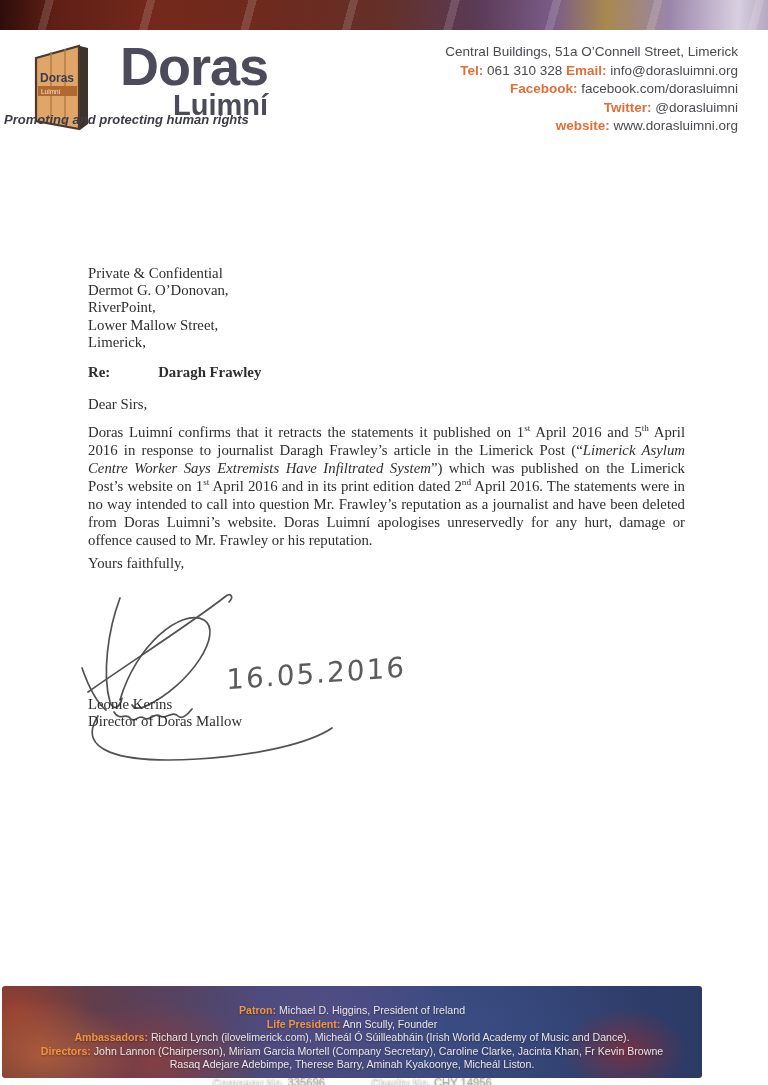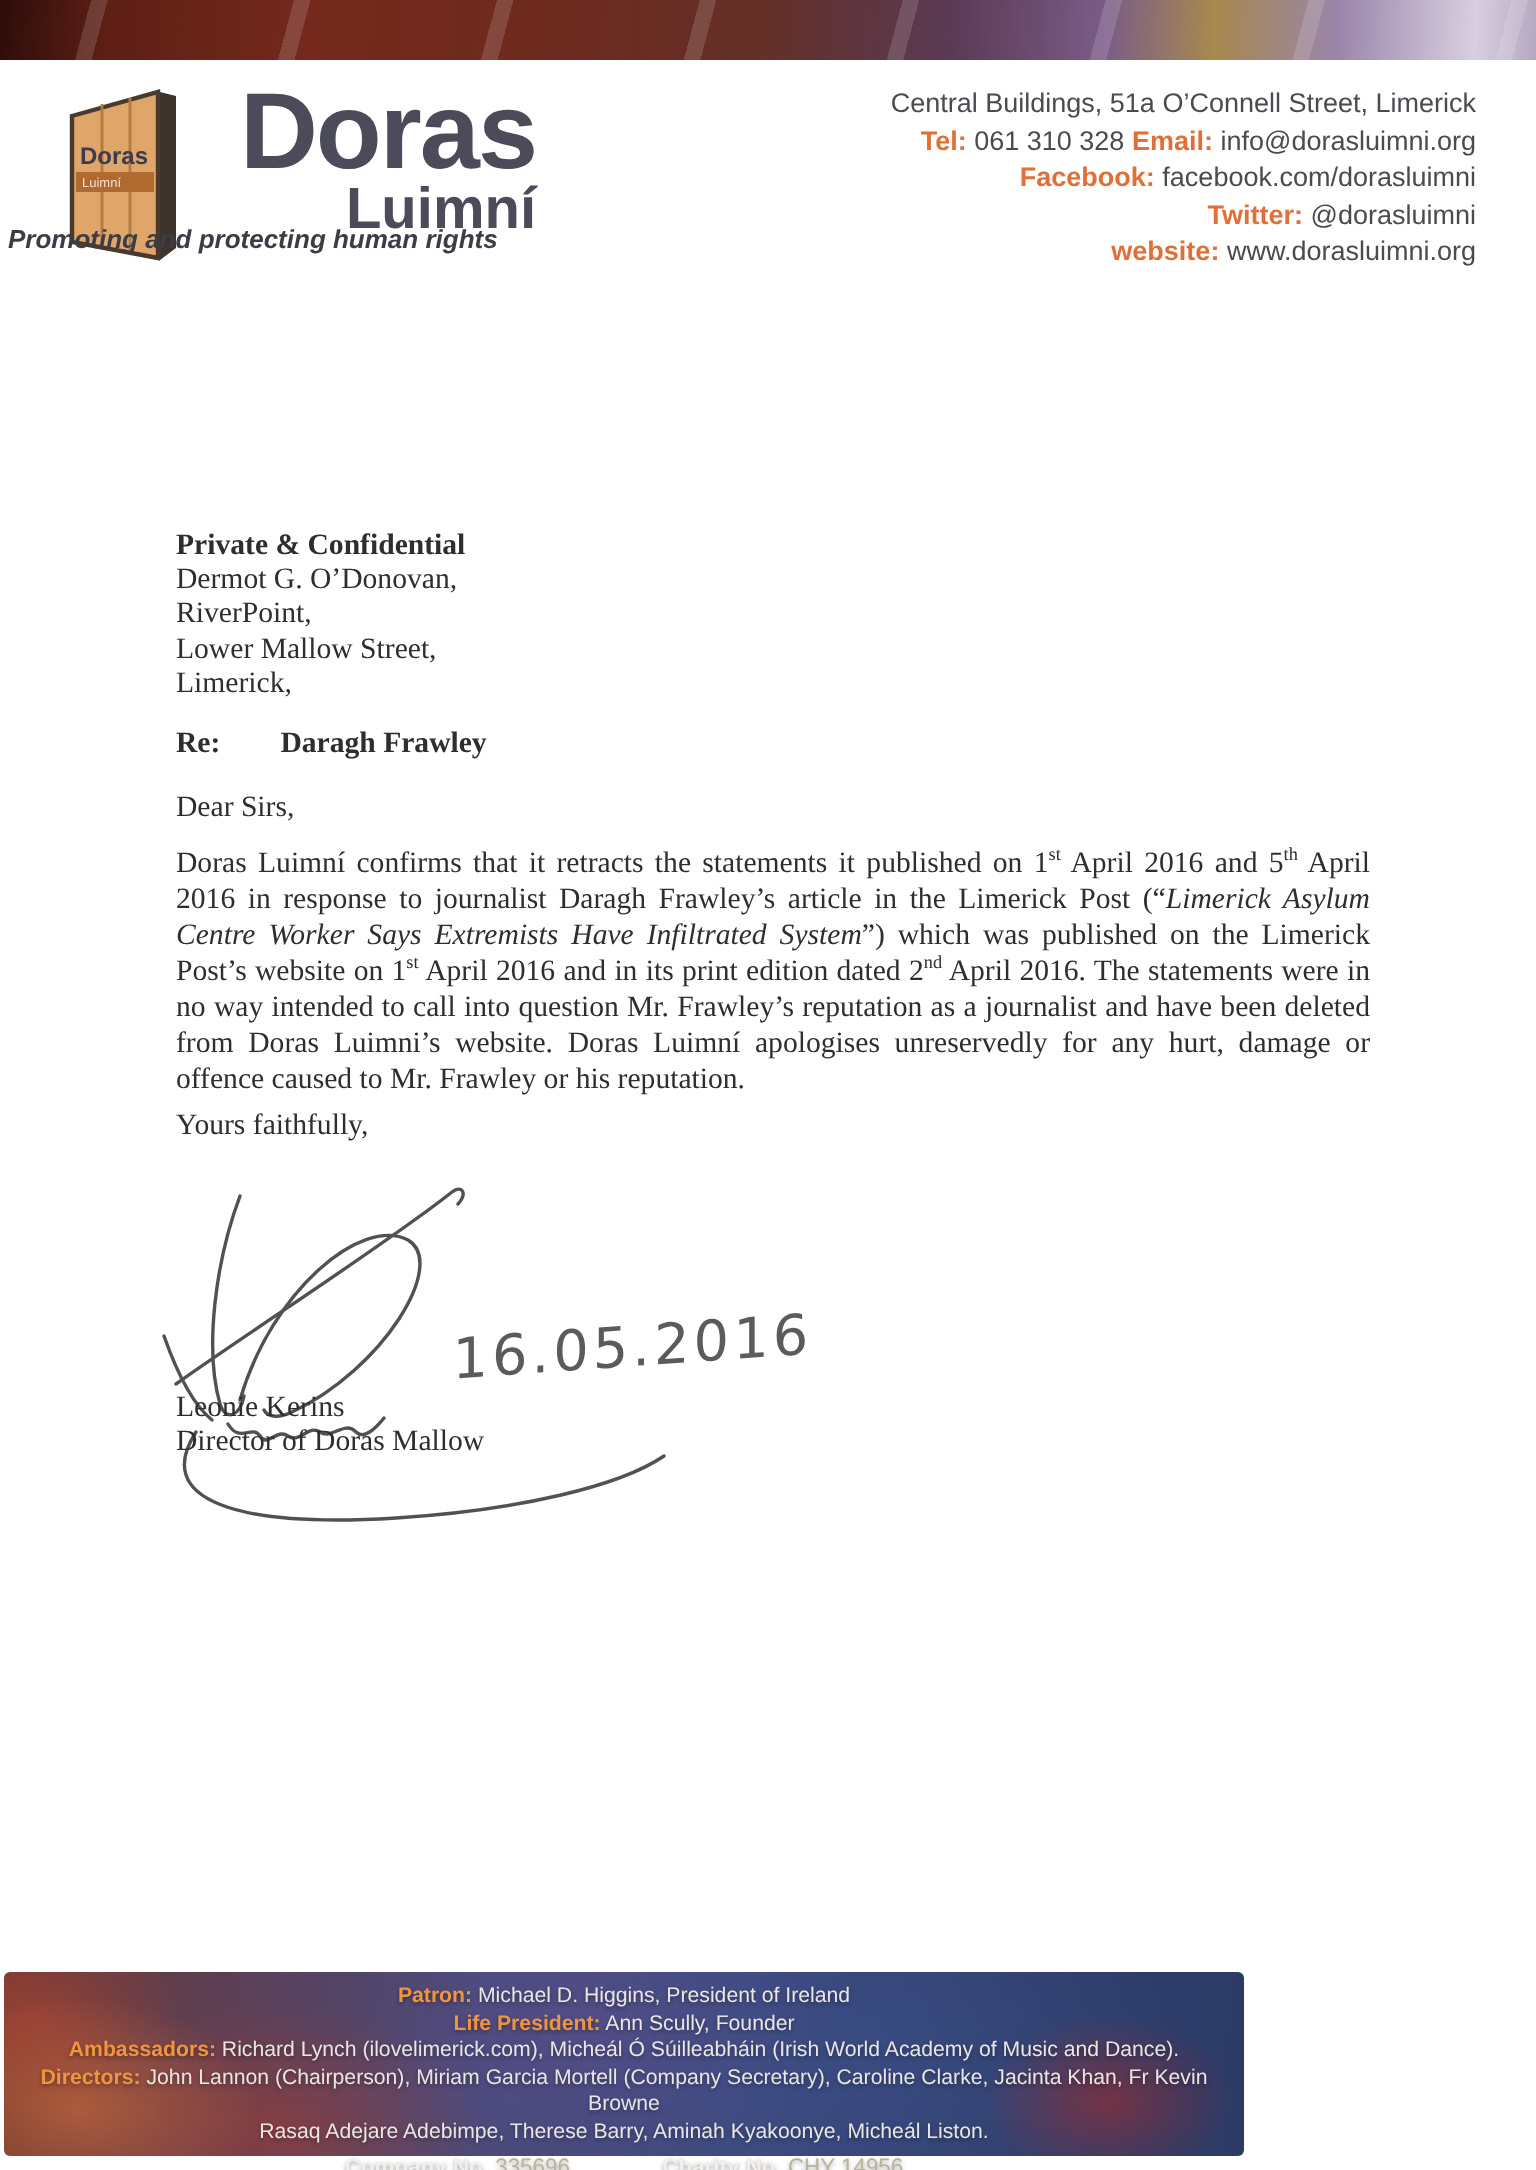--- a/index.html
+++ b/index.html
@@ -32,51 +32,51 @@
   }
 
   .contact-block {
     position:absolute; right:30px; top:43px; width:420px; text-align:right;
     font-family:"Liberation Sans", sans-serif; font-size:13.5px; line-height:18.5px; color:#4a4a50;
   }
   .contact-block .lbl { color:#e06f38; font-weight:bold;text-align:right; }
 
   
   .letter { position:absolute; left:88px; top:265px; width:597px; font-size:14.8px; line-height:17.2px; }
-  .confidential { font-weight:bold; }
+  .confidential { font-weight:normal; }
   .re-line { margin-top:13px; font-weight:bold; }
-  .re-line .re-subject { margin-left:30px; }
+  .re-line .re-subject { margin-left:48px; }
   .salutation { margin-top:15px; }
   .body-paragraph { margin-top:11px; text-align:justify; line-height:17.9px; }
   .body-paragraph .s-italic { font-style:italic; }
   .body-paragraph sup { font-size:.62em; line-height:0; }
   .closing { margin-top:5px; }
 
   .sig-block { position:absolute; left:88px; top:696px; font-size:14.8px; line-height:17.2px; }
 
   .signature-svg { position:absolute; left:74px; top:588px; pointer-events:none; }
   .handwritten-date {
     position:absolute; left:226px; top:657px;
     font-family:"DejaVu Sans", sans-serif; font-size:28px; color:#3f3f3f;
     letter-spacing:2px; transform:rotate(-4deg) skewX(-4deg); opacity:.85; white-space:nowrap;
   }
 
   
   .footer-banner {
-    position:absolute; left:2px; top:986px; width:620px; height:92px; border-radius:3px;
+    position:absolute; left:2px; top:986px; width:700px; height:92px; border-radius:3px;
     background:
       radial-gradient(ellipse 130px 80px at 6% 75%, rgba(226,116,58,.55), transparent 70%),
       radial-gradient(ellipse 110px 70px at 2% 25%, rgba(190,70,50,.5), transparent 70%),
       radial-gradient(ellipse 150px 90px at 22% 85%, rgba(175,60,42,.5), transparent 70%),
       radial-gradient(ellipse 170px 110px at 47% 30%, rgba(95,80,145,.5), transparent 70%),
       radial-gradient(ellipse 90px 60px at 89% 70%, rgba(160,42,42,.6), transparent 70%),
       radial-gradient(ellipse 220px 130px at 70% 40%, rgba(58,80,140,.5), transparent 70%),
       linear-gradient(90deg,#6e3a33 0%,#5c3f55 18%,#4a4a7a 38%,#3d4a7e 60%,#32406e 80%,#2c3a66 100%);
     font-family:"Liberation Sans", sans-serif; color:#e9e6e4; text-align:center;
-    padding-top:6px; font-size:10.6px; line-height:13.6px;
+    padding-top:18px; font-size:10.6px; line-height:13.6px;
     text-shadow:0 1px 2px rgba(0,0,0,.35);
   }
   .footer-banner .lbl { color:#f0953f; font-weight:bold; }
   .footer-company-line { margin-top:4px; font-size:11.2px; }
   .footer-company-line .blbl { font-weight:bold; color:#f2efec; }
   .footer-company-line .val { color:#b9b49a;margin-top:40px; }
   .footer-gap { display:inline-block; width:40px; }
 </style>
 </head>
 <body>

